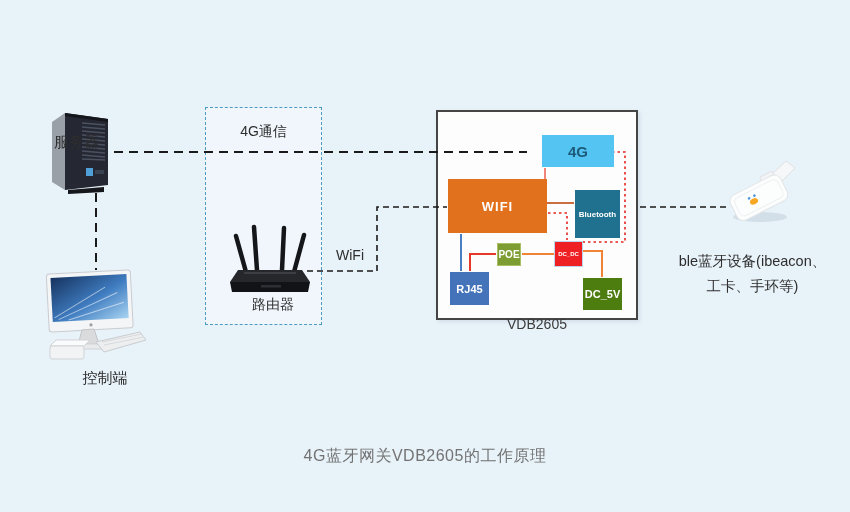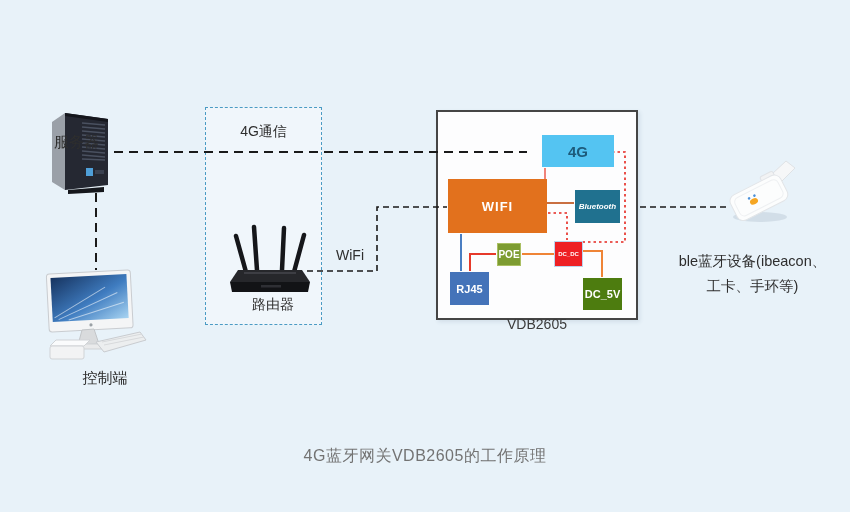--- a/index.html
+++ b/index.html
@@ -11,21 +11,21 @@
 
   
   .net-box{left:205px;top:107px;width:117px;height:218px;border:1px dashed #4a9bc4;background:rgba(255,255,255,0.35);box-sizing:border-box;}
 
   
   .vdb-box{left:436px;top:110px;width:202px;height:210px;background:#fdfdfe;border:2px solid #454545;box-sizing:border-box;box-shadow:2px 2px 4px rgba(60,90,120,0.12);}
   .blocks-layer{left:436px;top:110px;width:202px;height:210px;}
   .block{position:absolute;display:flex;align-items:center;justify-content:center;font-weight:bold;color:#fff;box-sizing:border-box;}
   .blk-4g{left:92px;top:25px;width:72px;height:32px;background:#54c4f2;color:#1d5a7a;font-size:15px;margin-left:14px;}
   .blk-wifi{left:12px;top:69px;width:99px;height:54px;background:#e2711d;font-size:13px;letter-spacing:1px;}
-  .blk-bt{left:139px;top:80px;width:45px;height:33px;background:#20718f;font-size:8px;font-style:italic;}
+  .blk-bt{left:139px;top:80px;width:45px;height:48px;background:#20718f;font-size:8px;}
   .blk-poe{left:61px;top:133px;width:24px;height:23px;background:#7d9c31;border:1px solid #aabf63;font-size:10px;}
   .blk-dcdc{left:118px;top:131px;width:29px;height:26px;background:#ee2024;border:1px solid #bcd4ec;font-size:6px;}
   .blk-rj45{left:14px;top:162px;width:39px;height:33px;background:#4473b9;font-size:11px;}
   .blk-dc5v{left:147px;top:168px;width:39px;height:32px;background:#4d7c0f;font-size:11px;}
 
   .vdb-caption{left:436px;top:316px;width:202px;font-size:14px;color:#3c3c3c;}
   .page-caption{left:0;top:446px;width:850px;font-size:16px;color:#737373;font-weight:500;letter-spacing:0.5px;}
   .ble-text{left:650px;top:249px;width:205px;font-size:14.5px;line-height:25px;color:#2e2e2e;}
 </style>
 </head>

